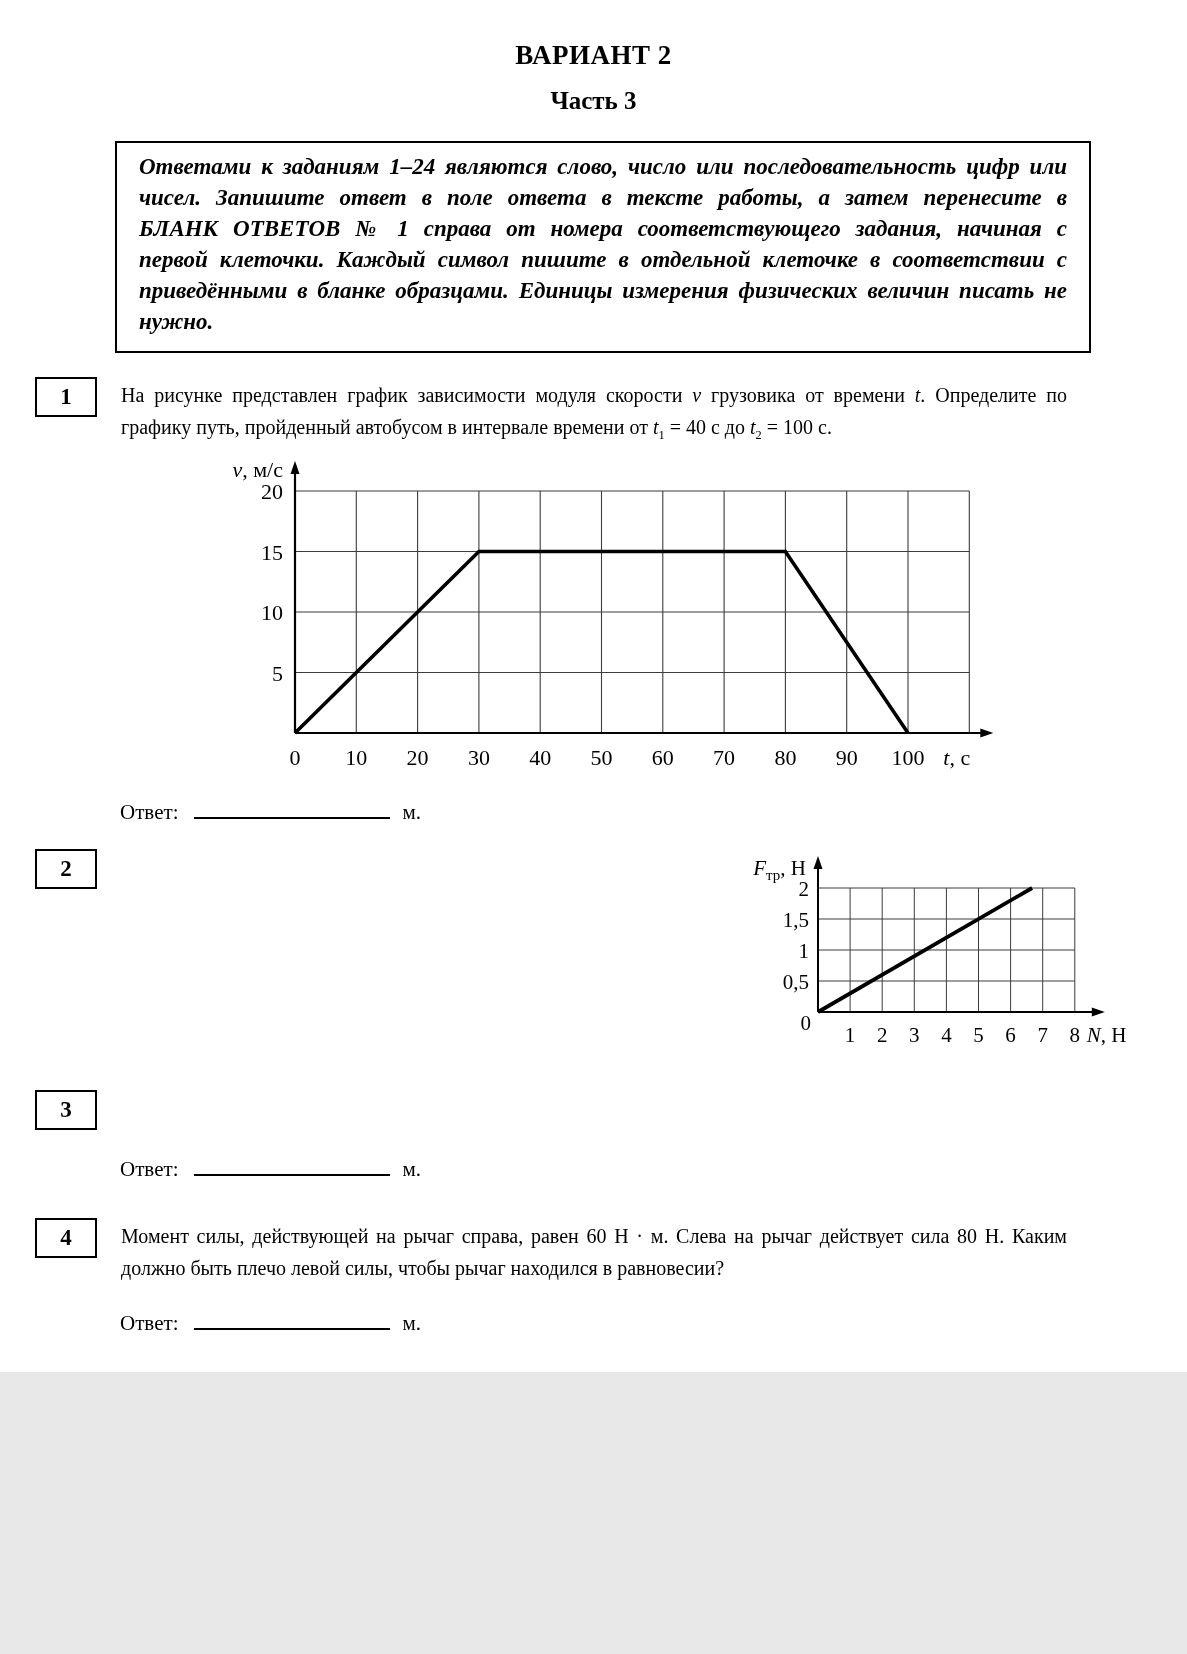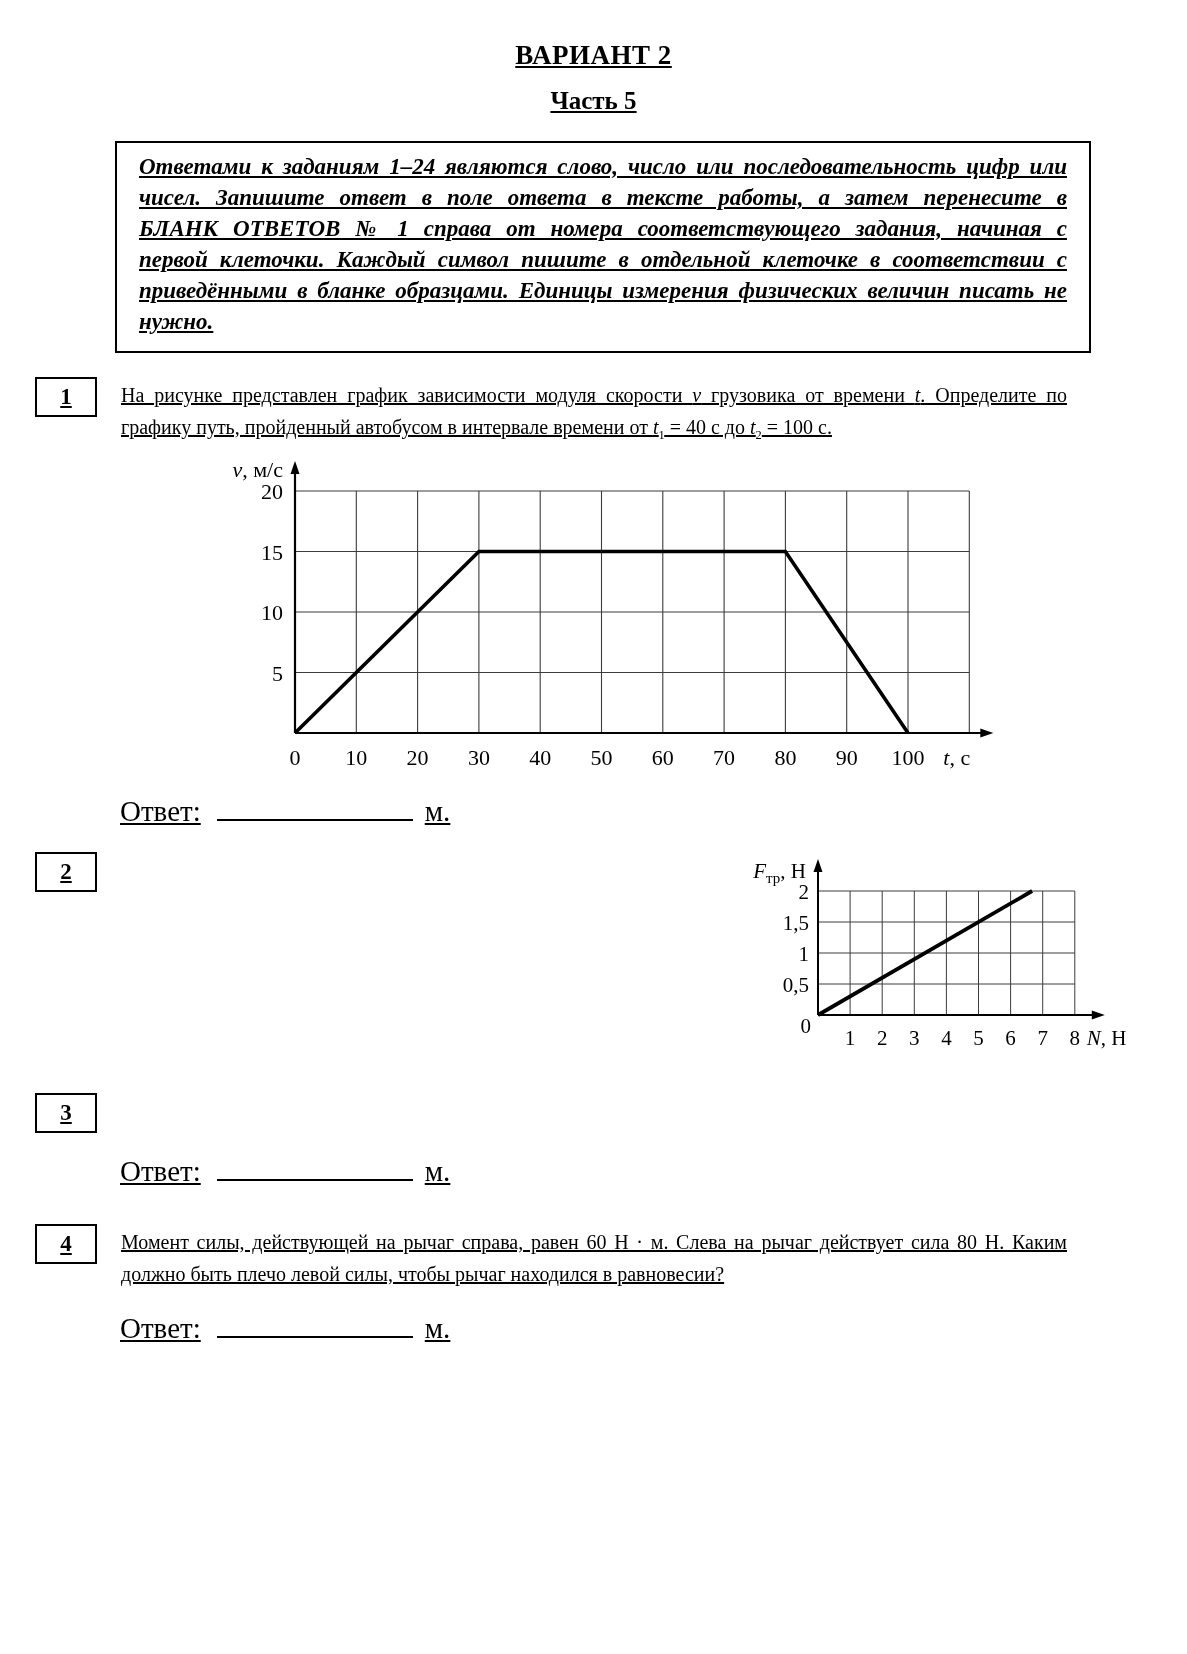--- a/index.html
+++ b/index.html
@@ -1,57 +1,57 @@
 <!DOCTYPE html>
 <html><head>
 <meta charset="utf-8">
 <style>
   html,body{margin:0;padding:0;background:#e8e8e8;}
   .page{
-    position:relative;width:1187px;height:1654px;margin:0 auto;background:#ffffff;
-    font-family:"Liberation Serif","DejaVu Serif",serif;color:#000;overflow:hidden;text-decoration:underline;
+    position:relative;width:1187px;height:1372px;margin:0 auto;background:#ffffff;
+    font-family:"Liberation Serif","DejaVu Serif",serif;color:#000;overflow:hidden;
   }
   .title{margin:0;padding-top:40px;text-align:center;font-size:27px;font-weight:bold;letter-spacing:.5px;}
   .subtitle{margin:16px 0 0;text-align:center;font-size:25px;font-weight:bold;}
   .instr{
     box-sizing:border-box;margin:26px 0 0 115px;width:976px;border:2px solid #000;
     padding:8px 22px 14px;font-size:23px;line-height:31px;font-weight:bold;font-style:italic;
     text-align:justify;word-spacing:3px;
   }
   .problem{margin-top:24px;}
   .phead{display:flex;align-items:flex-start;}
   .numbox{
     box-sizing:border-box;flex:0 0 auto;width:62px;height:40px;border:2px solid #000;
     margin-left:35px;text-align:center;font-size:23px;font-weight:bold;line-height:36px;background:#fff;
   }
   .ptext{margin:2px 0 0 24px;font-size:20px;line-height:32px;text-align:justify;}
   .w-wide{width:946px;}
   .w-col{width:530px;}
   sub{font-size:0.62em;line-height:0;}
   .graph1-wrap{margin:10px 0 0 205px;}
-  .answer-row{margin:16px 8px 0 120px;font-size:29px;white-space:nowrap;}
+  .answer-row{margin:16px 8px 0 120px;font-size:21px;white-space:nowrap;}
   .blank{display:inline-block;width:196px;height:22px;border-bottom:2px solid #000;margin:0 12px 0 16px;vertical-align:baseline;}
   .blank.short{width:160px;margin-right:4px;}
   .p2flex{display:flex;align-items:flex-start;}
   .p2left{width:651px;flex:0 0 auto;}
   .graph2-wrap{margin-left:72px;margin-top:-2px;flex:0 0 auto;}
   .answer2{margin-top:50px;}
   svg text{font-family:"Liberation Serif","DejaVu Serif",serif;fill:#000;}
   .footer{position:absolute;left:30px;right:28px;top:1437px;}
   .rule{height:3px;border-top:2px solid #151515;border-bottom:1px solid #2a2a2a;}
   .fline1{margin-top:9px;text-align:center;font-size:17.5px;}
   .fline2{margin-top:2px;text-align:center;font-size:17px;}
 </style>
 </head>
 <body>
 
 <div class="page">
 
   <h1 class="title">ВАРИАНТ 2</h1>
-  <h2 class="subtitle">Часть 5</h2>
+  <h2 class="subtitle">Часть 3</h2>
 
   <div class="instr">Ответами к заданиям 1–24 являются слово, число или последовательность цифр или чисел. Запишите ответ в поле ответа в тексте работы, а затем перенесите в БЛАНК ОТВЕТОВ № 1 справа от номера соответствующего задания, начиная с первой клеточки. Каждый символ пишите в отдельной клеточке в соответствии с приведёнными в бланке образцами. Единицы измерения физических величин писать не нужно.</div>
 
   <section class="problem">
     <div class="phead">
       <div class="numbox">1</div>
       <p class="ptext w-wide"><span>На рисунке представлен график зависимости модуля скорости </span><span style="font-style: italic;">v</span><span> грузовика от времени </span><span style="font-style: italic;">t</span><span>. Определите по графику путь, пройденный автобусом в интервале времени от </span><span style="font-style: italic;">t</span><sub>1</sub><span> = 40 с до </span><span style="font-style: italic;">t</span><sub>2</sub><span> = 100 с.</span></p>
     </div>
     <div class="graph1-wrap">
       <svg id="chart1" width="846" height="322">

